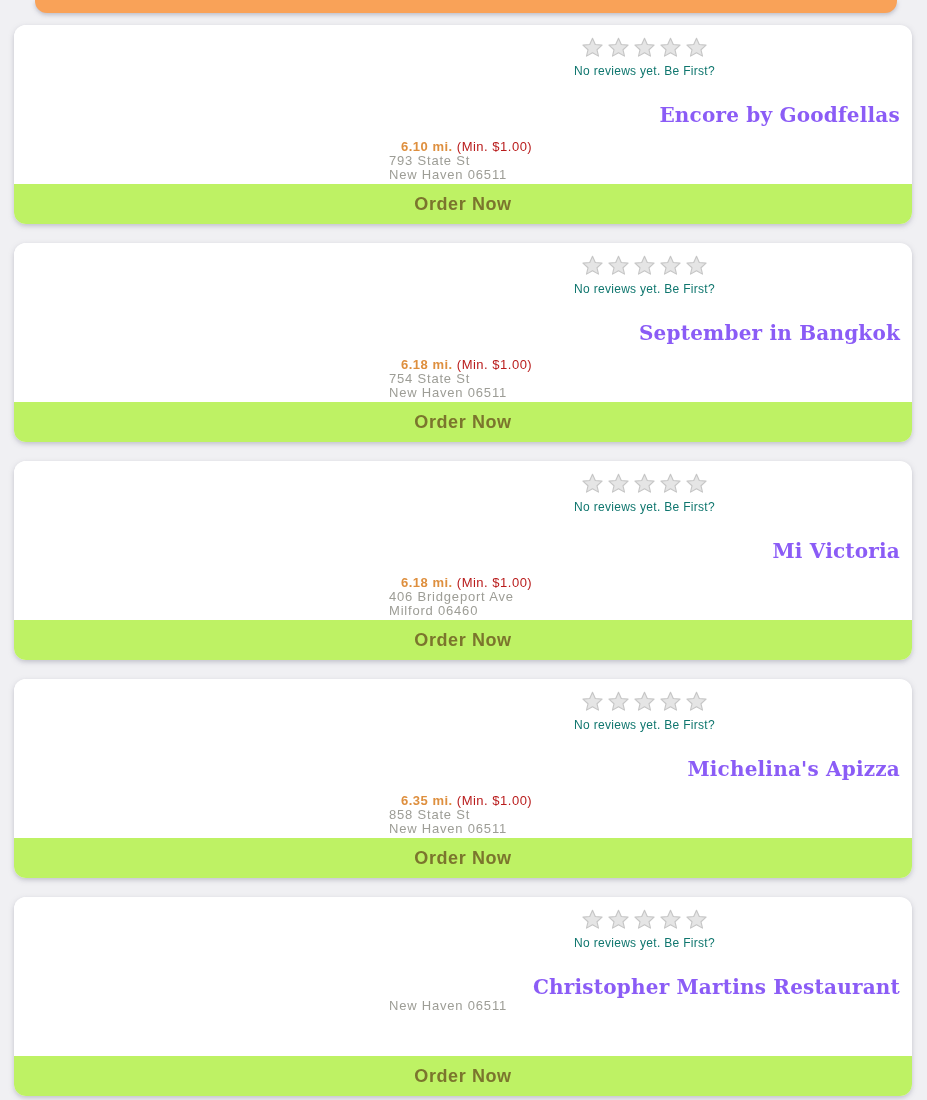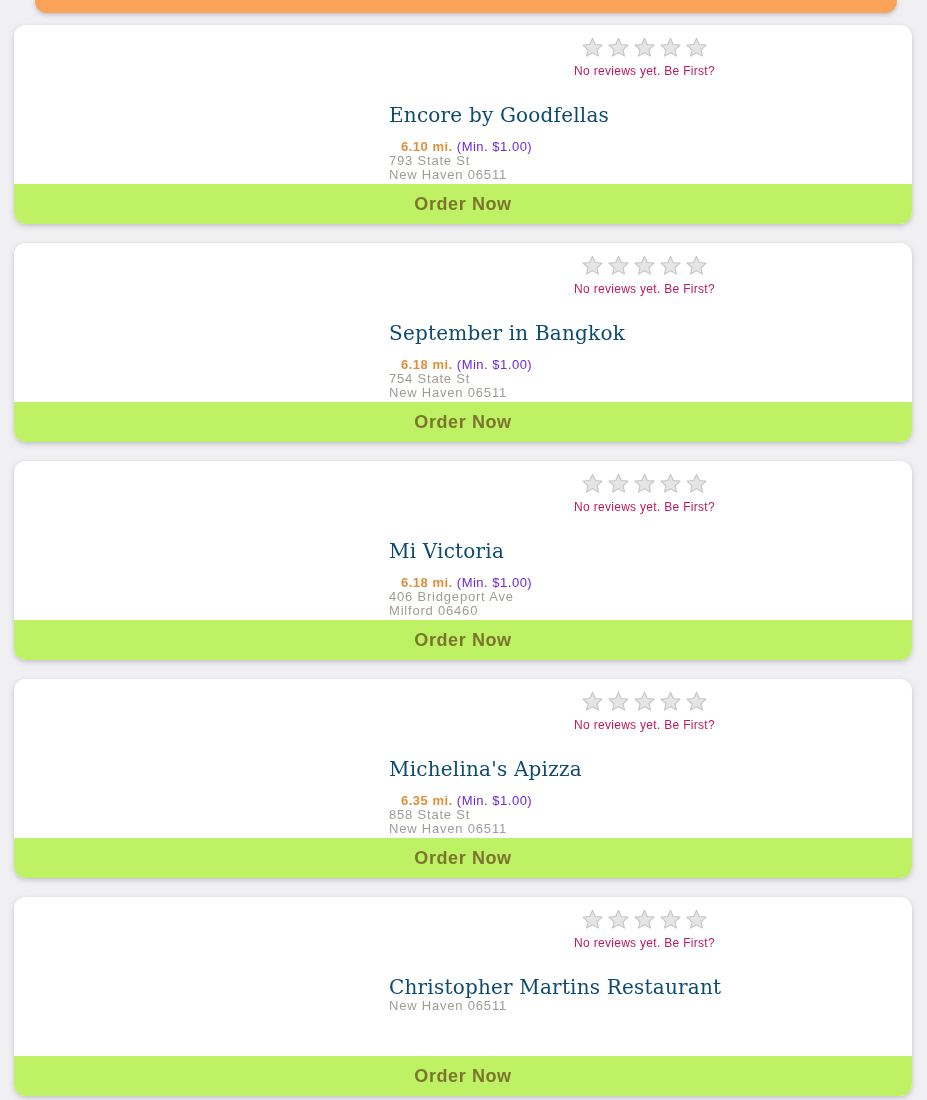--- a/index.html
+++ b/index.html
@@ -52,40 +52,41 @@
     gap: 5px;
     padding-top: 12px;
     height: 33px;
   }
   .stars svg { width: 21px; height: 20px; display: block; }
   .no-reviews {
     margin-top: 6px;
     text-align: center;
     font-size: 12px;
     line-height: 15px;
-    color: #be185d;
+    color: #0f766e;
     letter-spacing: 0.3px;
   }
   .title {
     margin: 24px 0 0 0;
     font-family: "DejaVu Serif", serif;
-    font-weight: normal;
+    font-weight: bold;
     font-size: 20px;
     line-height: 24px;
-    color: #0c4a6e;
+    color: #8b5cf6;
     letter-spacing: 0.2px;
+    text-align: right;
   }
   .meta {
     margin-top: 13px;
     font-size: 13px;
     line-height: 14px;
     letter-spacing: 0.5px;
   }
   .distance { font-weight: bold; color: #de8f3e; margin-left: 12px; }
-  .min-order { color: #6d28d9; }
+  .min-order { color: #b91c1c; }
   .addr {
     font-size: 13px;
     line-height: 14px;
     color: #9d9d96;
     letter-spacing: 0.8px;
   }
   .order-bar {
     position: absolute;
     left: 0; right: 0; bottom: 0; height: 40px;
     background: #bef264;

